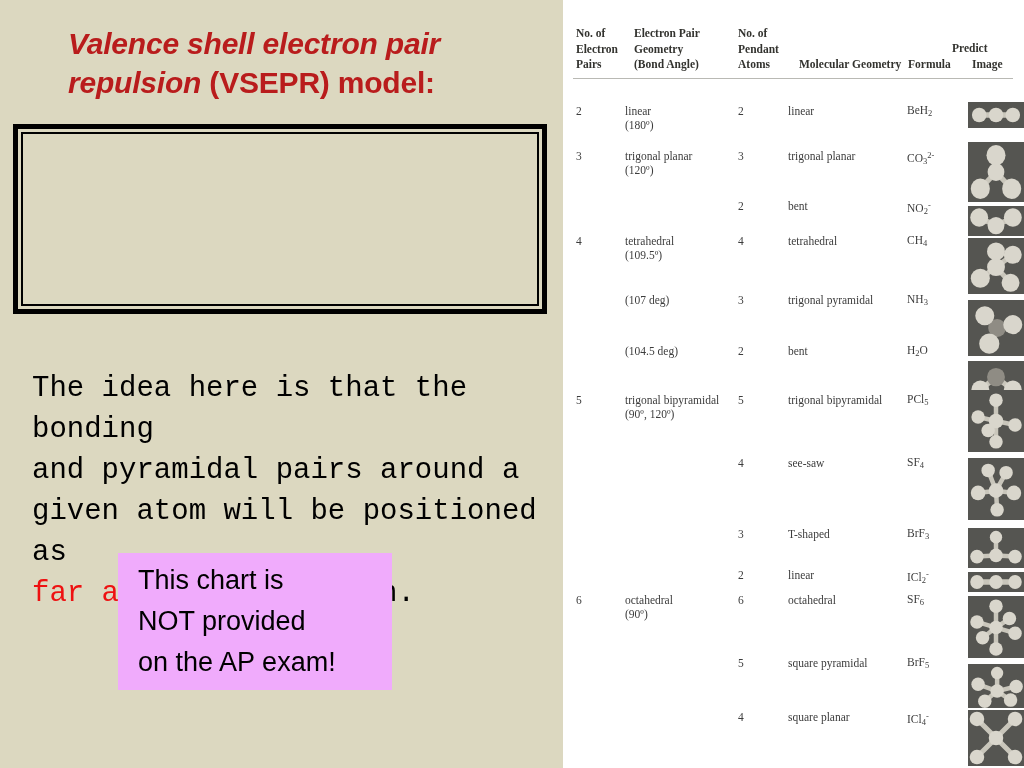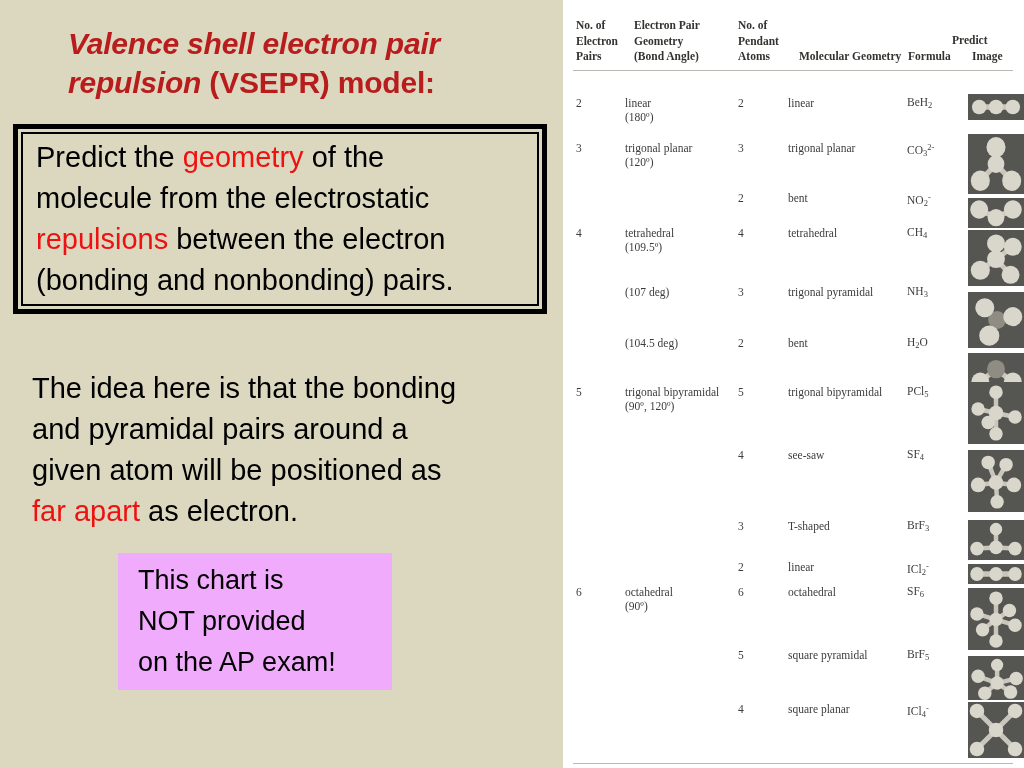--- a/index.html
+++ b/index.html
@@ -36,35 +36,35 @@
     box-sizing:border-box;
   }
   #definition-text{
     position:absolute;left:18px;top:8px;right:8px;
     font-size:29px;line-height:41px;color:#000000;
   }
   .hl{color:#ee1111;}
 
   #idea-text{
     position:absolute;left:32px;top:368px;width:520px;
-    font-size:29px;line-height:41px;color:#000000;
+    font-size:29px;line-height:41px;color:#000000;font-family:Liberation Mono, monospace;
   }
 
   #warning-box{
     position:absolute;left:118px;top:553px;width:274px;height:137px;
     background:#f0abfc;
   }
   #warning-text{
     position:absolute;left:20px;top:7px;
     font-size:27px;line-height:41px;color:#000000;
   }
 
   
   #table-panel{
-    position:absolute;left:563px;top:8px;width:461px;height:596px;
+    position:absolute;left:563px;top:16px;width:461px;height:596px;
     background:#ffffff;
     font-family:"Liberation Serif", serif;
     color:#3a3a3a;
   }
   #table-header{position:absolute;left:0;top:0;width:461px;height:62px;}
   #table-header .hcell{
     position:absolute;font-size:11.5px;font-weight:bold;line-height:15.5px;
     color:#33332f;
   }
   #h-pairs{left:13px;top:10px;}
@@ -105,26 +105,20 @@
 <div id="slide">
 
   <div id="left-panel">
 
     <div id="slide-title">
       <span class="ital">Valence shell electron pair repulsion</span><span class="reg"> (VSEPR) model:</span>
     </div>
 
     <div id="definition-box">
       <div class="inner"></div>
-      <div id="definition-text">
-        <span>Predict the </span><span class="hl">geometry</span><span> of the</span><br>
-        <span>molecule from the electrostatic</span><br>
-        <span class="hl">repulsions</span><span> between the electron</span><br>
-        <span>(bonding and nonbonding) pairs.</span>
-      </div>
     </div>
 
     <div id="idea-text">
       <span>The idea here is that the bonding</span><br>
       <span>and pyramidal pairs around a</span><br>
       <span>given atom will be positioned as</span><br>
       <span class="hl">far apart</span><span> as electron.</span>
     </div>
 
     <div id="warning-box">

